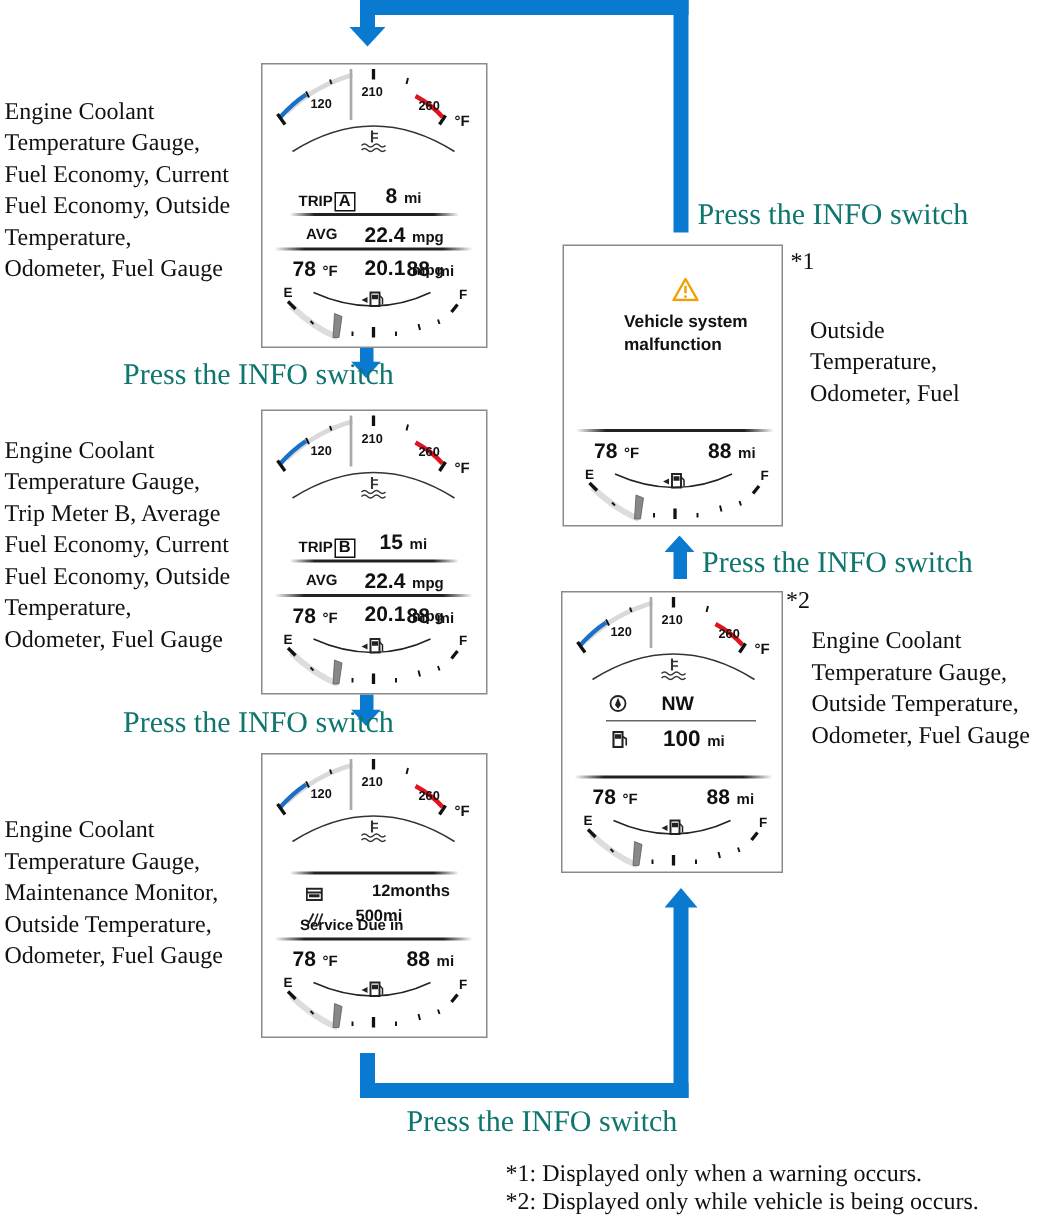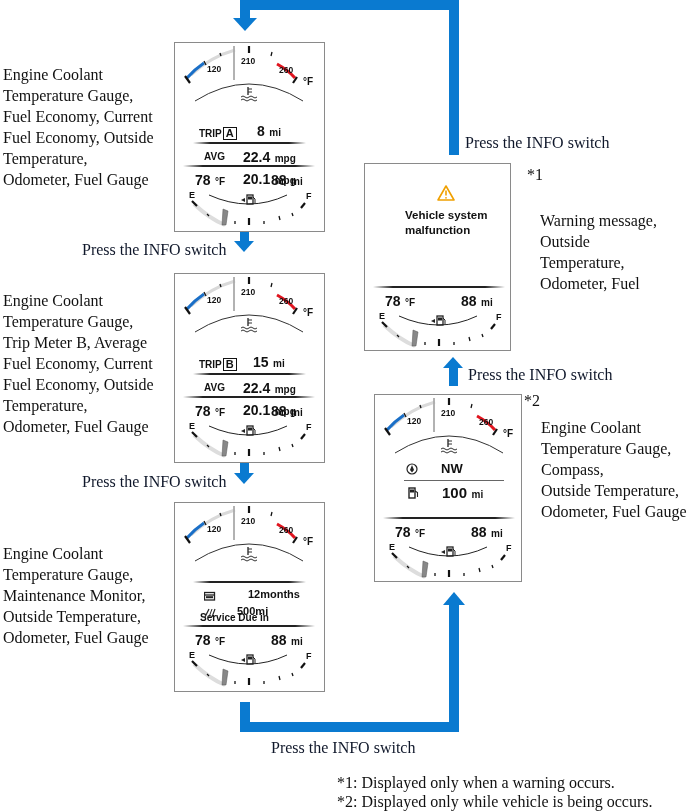--- a/index.html
+++ b/index.html
@@ -1,19 +1,19 @@
 <!DOCTYPE html>
 <html><head>
 <meta charset="utf-8">
 <style>
   html, body { margin:0; padding:0; background:#fff; }
   body { width:696px; height:812px; position:relative; overflow:hidden; font-family:"Liberation Serif", serif; color:#111; }
   .abs { position:absolute; }
   .desc { position:absolute; font-family:"Liberation Serif", serif; font-size:16px; line-height:21px; color:#111; }
-  .label { position:absolute; font-family:"Liberation Serif", serif; font-size:16px; line-height:18px; color:#0f172a; white-space:nowrap; }
+  .label { position:absolute; font-family:"Liberation Serif", serif; font-size:20px; line-height:18px; color:#0f766e; white-space:nowrap; }
   .note { position:absolute; font-family:"Liberation Serif", serif; font-size:16px; line-height:18px; color:#111; white-space:nowrap; }
   .panel { position:absolute; border:1.5px solid #8a8a8a; background:#fff; box-sizing:border-box; font-family:"Liberation Sans", sans-serif; font-weight:bold; color:#111; }
   .flow { position:absolute; background:#0a7ad0; }
   .panel svg { position:absolute; left:0; top:0; }
   .ptxt { position:absolute; white-space:nowrap; font-family:"Liberation Sans", sans-serif; font-weight:bold; }
   .big { font-size:14px; }
   .unit { font-size:10px; }
   .sm { font-size:10px; }
   .hr { position:absolute; height:1.5px; background:linear-gradient(90deg, rgba(0,0,0,0) 0%, #222 15%, #222 85%, rgba(0,0,0,0) 100%); }
   .hrthin { position:absolute; height:1px; background:#666; }
@@ -76,30 +76,28 @@
 <div class="desc" style="left:3px; top:543px;">
   <div>Engine Coolant</div>
   <div>Temperature Gauge,</div>
   <div>Maintenance Monitor,</div>
   <div>Outside Temperature,</div>
   <div>Odometer, Fuel Gauge</div>
 </div>
 
 <div class="note" style="left:527px; top:166px;">*1</div>
 <div class="desc" style="left:540px; top:210px;">
-  <div>Warning message,</div>
   <div>Outside</div>
   <div>Temperature,</div>
   <div>Odometer, Fuel</div>
 </div>
 <div class="note" style="left:524px; top:392px;">*2</div>
 <div class="desc" style="left:541px; top:417px;">
   <div>Engine Coolant</div>
   <div>Temperature Gauge,</div>
-  <div>Compass,</div>
   <div>Outside Temperature,</div>
   <div>Odometer, Fuel Gauge</div>
 </div>
 
 <div class="note" style="left:337px; top:774px;">*1: Displayed only when a warning occurs.</div>
 <div class="note" style="left:337px; top:793px;">*2: Displayed only while vehicle is being occurs.</div>
 
 <div class="panel" style="left:174px; top:42px; width:151px; height:190px;">
   <div class="gauge-temp">
   <svg width="150" height="62">
@@ -288,21 +286,21 @@
       <rect x="72" y="152" width="6" height="9" fill="none" stroke="#222" stroke-width="1.3"></rect>
       <rect x="73" y="153.5" width="4" height="3" fill="#222"></rect>
       <path d="M 78,154 L 80,156 L 80,160" fill="none" stroke="#222" stroke-width="1"></path>
     </g>
   </svg>
   <div class="ptxt" style="left:14px; top:147px; font-size:9px;">E</div>
   <div class="ptxt" style="left:131px; top:148px; font-size:9px;">F</div>
 </div>
 </div>
 
-<div class="panel" style="left:364px; top:163px; width:147px; height:188px;">
+<div class="panel" style="left:375px; top:163px; width:147px; height:188px;">
   <svg class="abs" width="18" height="16" style="left:72px; top:21px;">
       <polygon points="9,1 17,15 1,15" fill="none" stroke="#f0a000" stroke-width="1.6" stroke-linejoin="round"></polygon>
       <line x1="9" y1="5.5" x2="9" y2="10.5" stroke="#f0a000" stroke-width="1.6"></line>
       <circle cx="9" cy="12.8" r="0.9" fill="#f0a000"></circle>
     </svg>
   <div class="ptxt" style="left:40px; top:44px; font-size:11.5px; line-height:15px;">
     <div>Vehicle system</div>
     <div>malfunction</div>
   </div>
   <div class="gauge-bottom">

